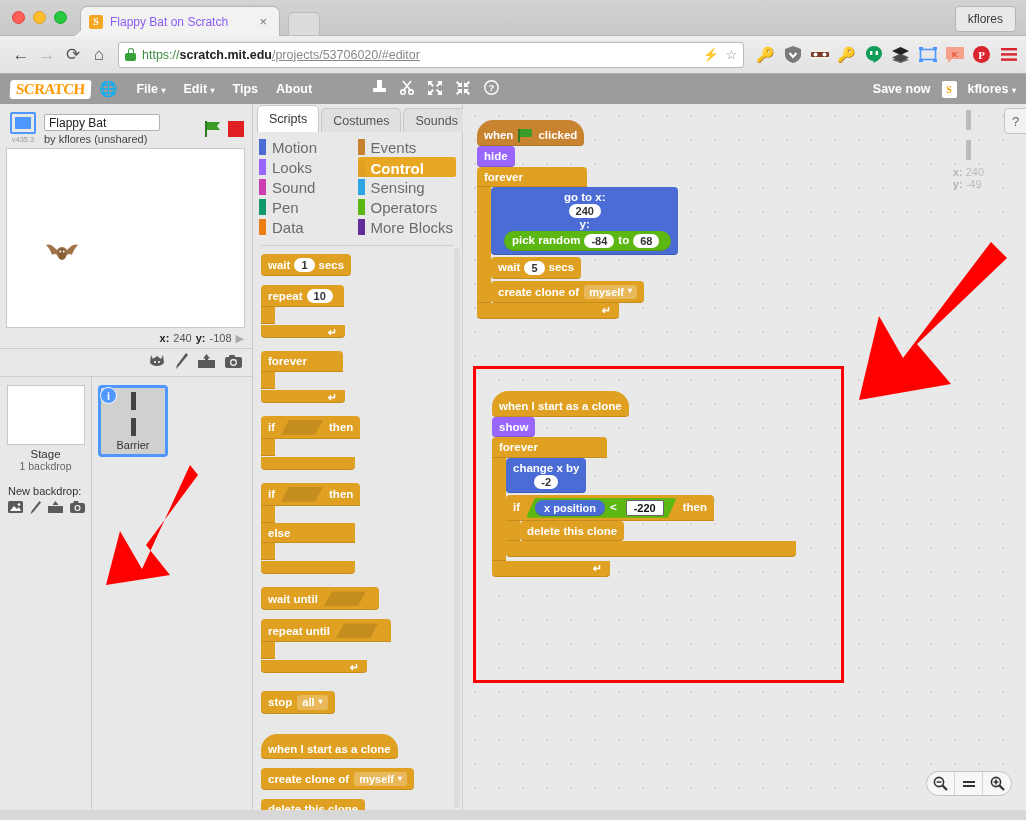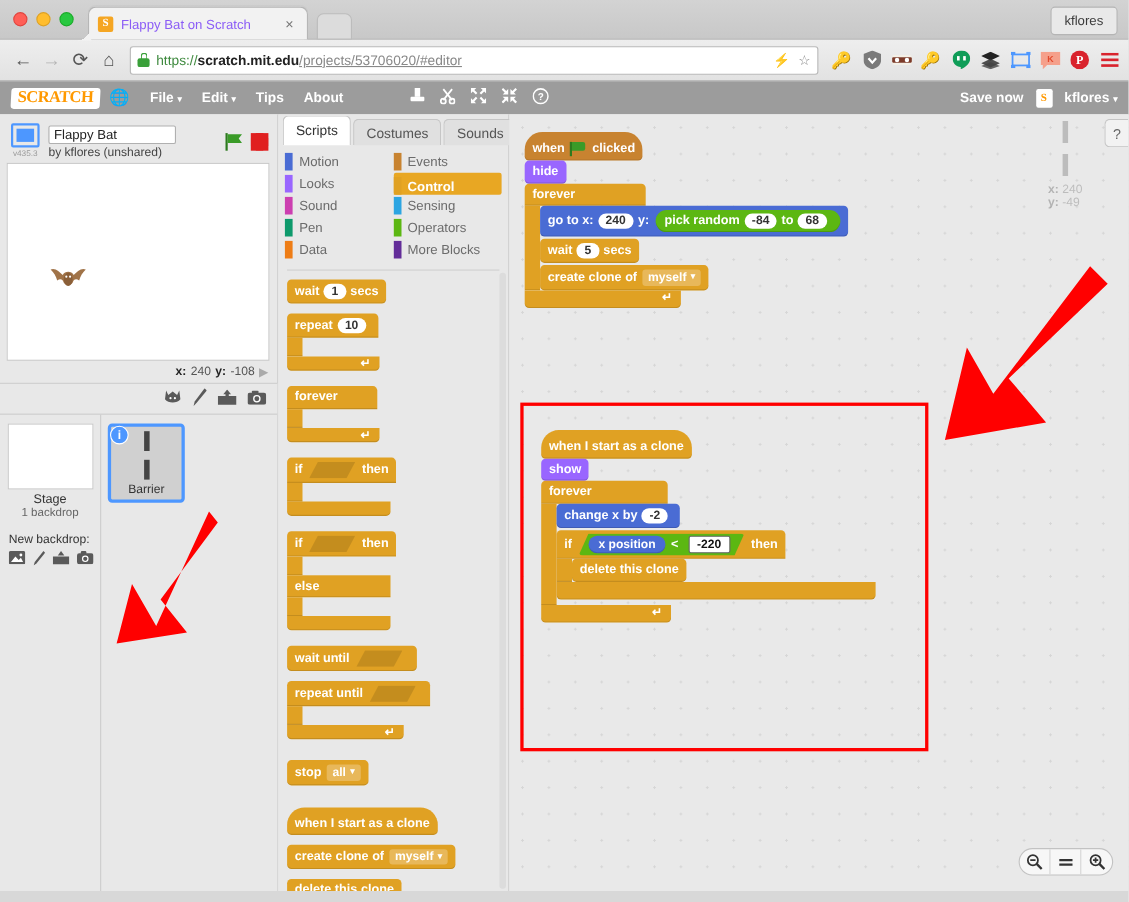--- a/index.html
+++ b/index.html
@@ -154,33 +154,33 @@
   .palettecol { width:210px; background:#e8e8e8; display:flex; flex-direction:column;
                 border-right:1px solid #ccc; }
   .tabs { height:28px; display:flex; align-items:flex-end; padding-left:4px; }
   .tab-btn {
     height:24px; padding:0 11px; font-size:12.5px; color:#555;
     background:#e0e0e0; border:1px solid #c6c6c6; border-bottom:none;
     border-radius:5px 5px 0 0; display:flex;align-items:center; margin-right:2px;
   }
   .tab-btn.active { background:#fff; color:#333; height:27px; }
   .cats { display:flex; flex-wrap:wrap; padding:5px 6px 4px 6px; }
-  .cat { width:50%; display:flex; align-items:center; height:20px; font-size:12px; color:#6b6b6b; }
+  .cat { width:50%; display:flex; align-items:center; height:20px; font-size:15px; color:#6b6b6b; }
   .cat .swatch { width:7px;height:16px;margin-right:6px;flex:none; }
   .cat.active { background:#e8a723; color:#fff; font-weight:bold; border-radius:2px;align-items:flex-end; }
   .cat-sep { height:1px;background:#cfcfcf;margin:4px 8px 0 8px; }
   .palette { flex:1; overflow:hidden; position:relative; padding:8px 0 0 8px; }
   .pal-scrollbar { position:absolute; right:2px; top:2px; bottom:2px; width:6px; background:#dcdcdc; border-radius:3px; }
 
   
   .blk { position:relative; color:#fff; font-size:11.5px; font-weight:bold;
          font-family:"Liberation Sans", sans-serif; display:inline-flex; align-items:center;
          border-radius:4px; padding:4px 7px; white-space:nowrap; line-height:1.1; }
   .blk.control { background:#e0a123; box-shadow:inset 0 -1px 0 rgba(0,0,0,.12); }
-  .blk.motion  { background:#4a6cd4; box-shadow:inset 0 -1px 0 rgba(0,0,0,.15); }
+  .blk.motion  { background:#4a6cd4; box-shadow:inset 0 -1px 0 rgba(0,0,0,.15);flex-direction:column; }
   .blk.looks   { background:#9966ff; box-shadow:inset 0 -1px 0 rgba(0,0,0,.15); }
   .blk.events  { background:#c88330; box-shadow:inset 0 -1px 0 rgba(0,0,0,.12); }
   .blk.operator{ background:#5cb712; border-radius:13px; box-shadow:inset 0 -1px 0 rgba(0,0,0,.15); }
   .blk.bool    { background:#5cb712; }
   .oval { background:#fff; color:#333; border-radius:9px; padding:1px 7px;
           font-size:11px; font-weight:bold; margin:0 4px; display:inline-block; }
   .oval.editing { background:#fff; border:1px solid #666; border-radius:2px; color:#111; }
   .dropdown { background:rgba(255,255,255,.25); border-radius:3px; padding:1px 5px; margin-left:5px;
               font-size:11px; display:inline-flex; align-items:center; gap:4px; }
   .dropdown .car { font-size:8px; }

